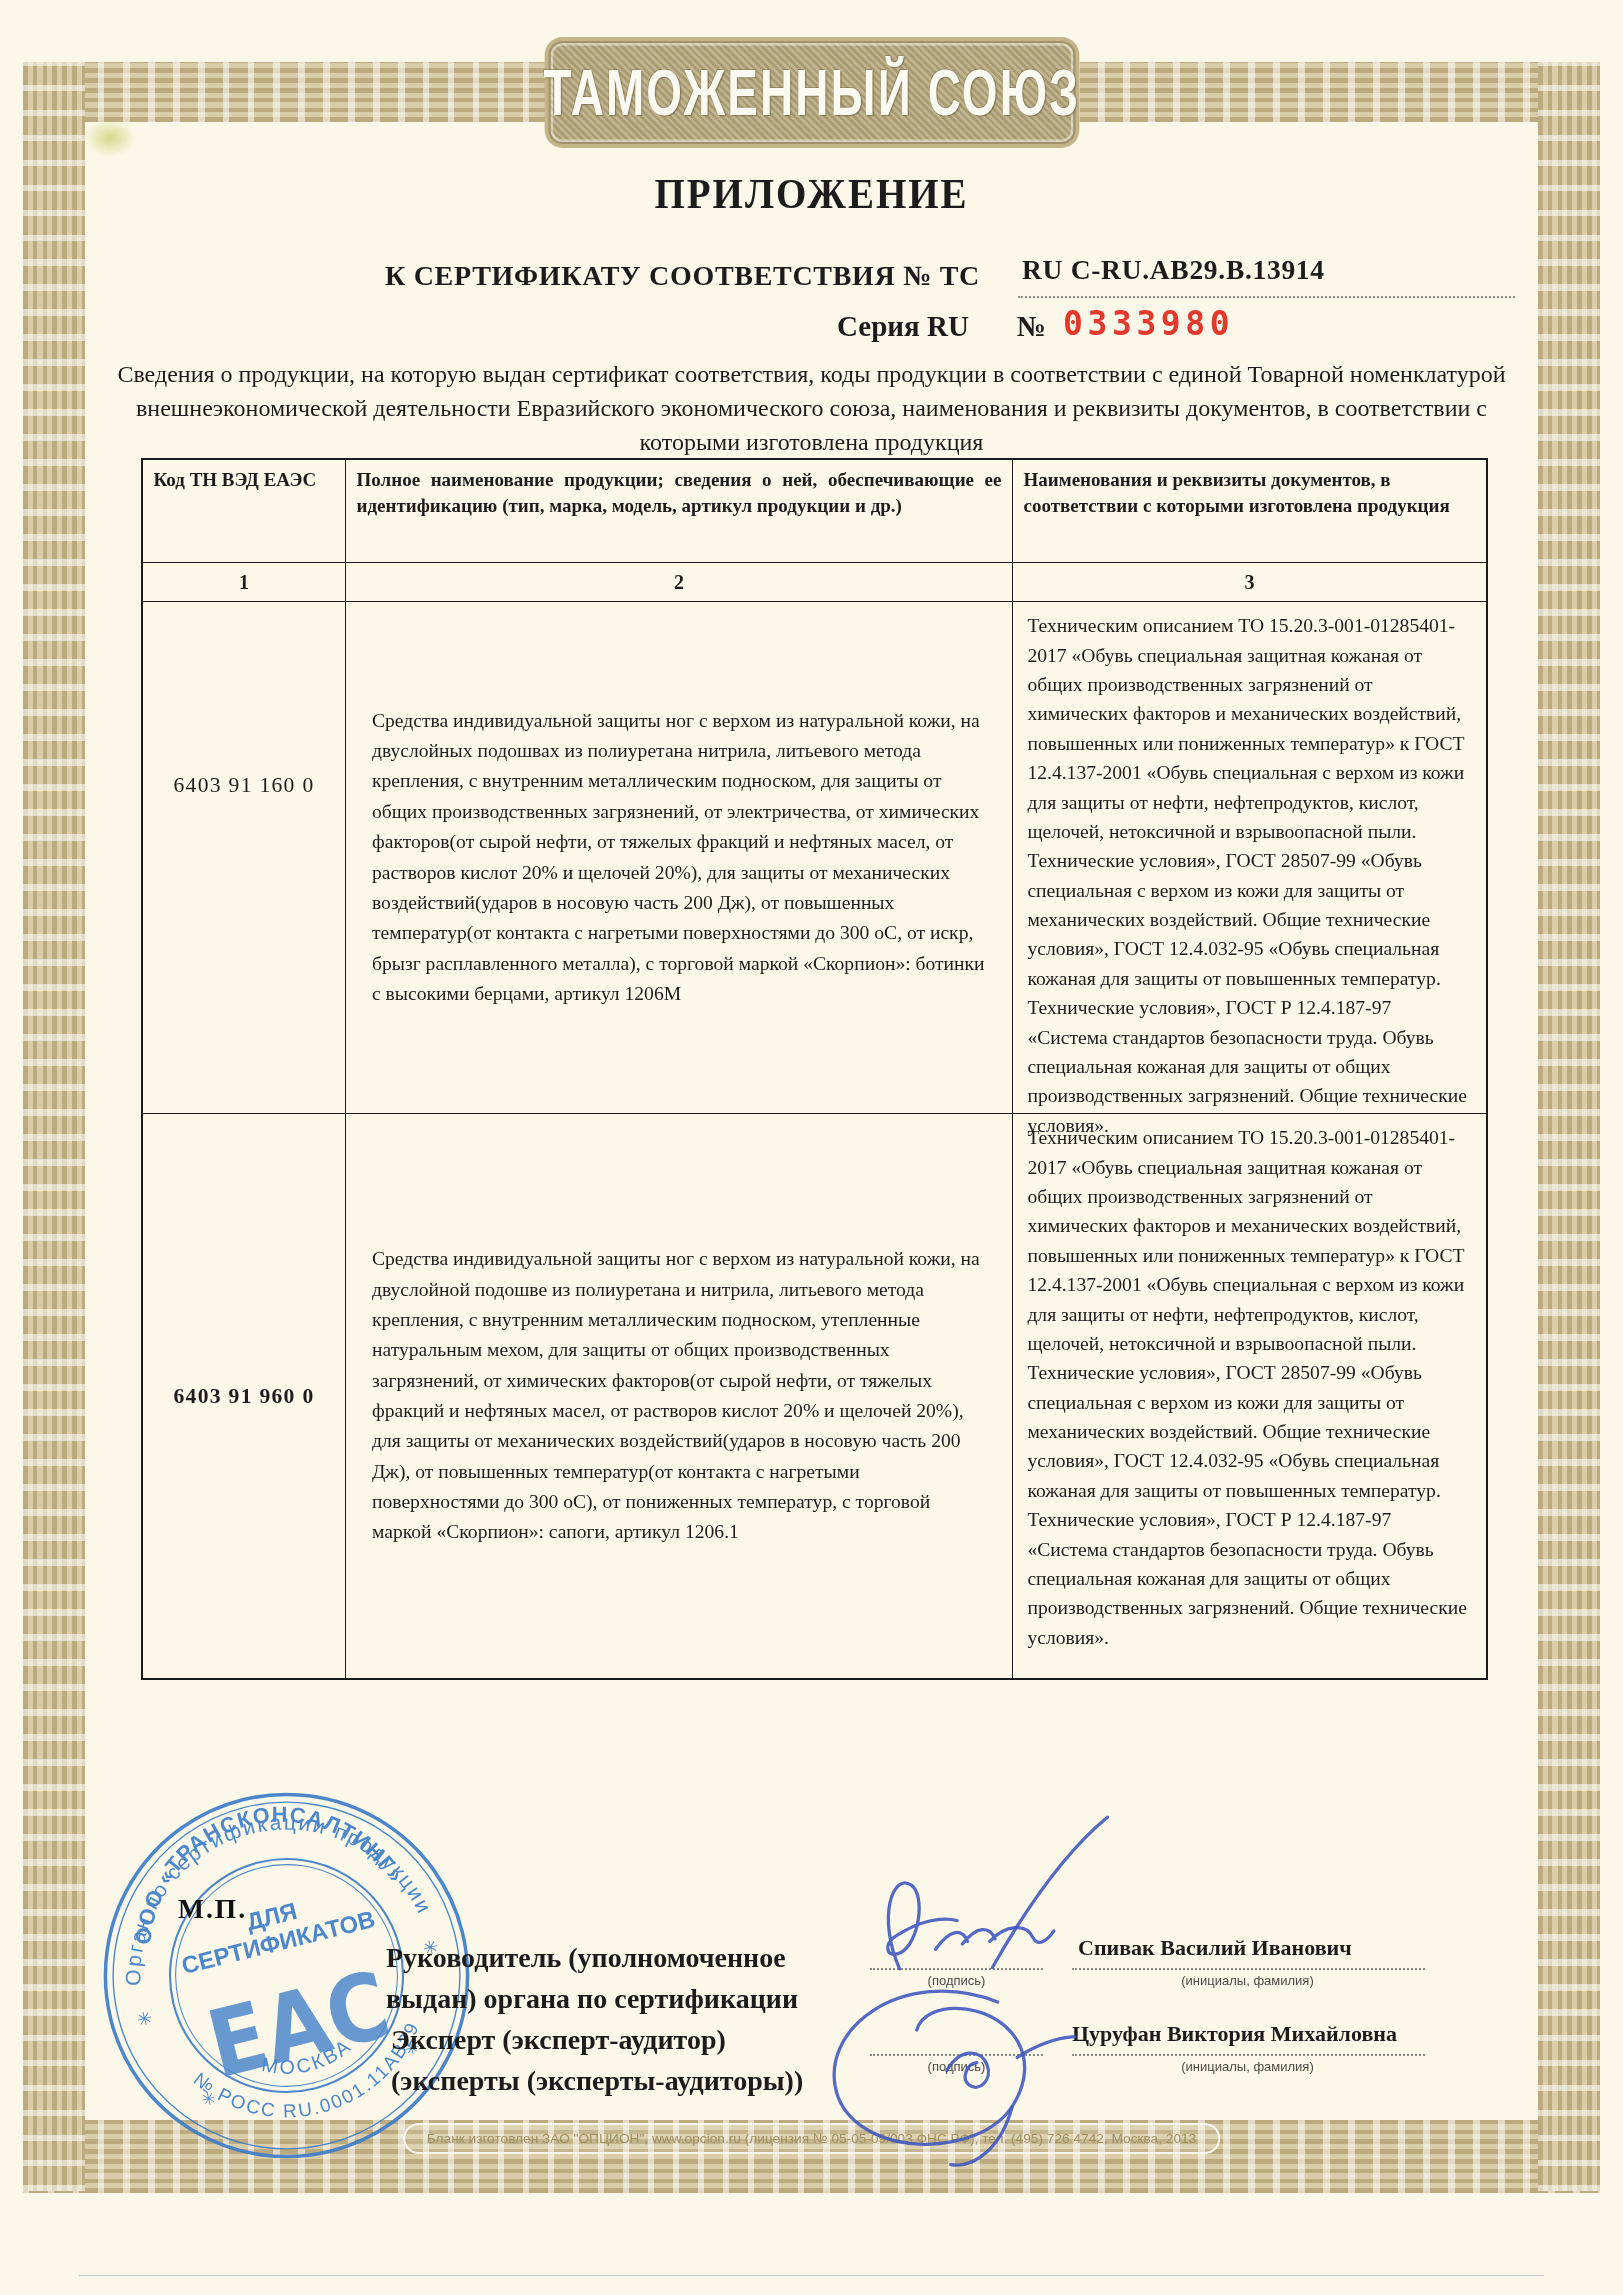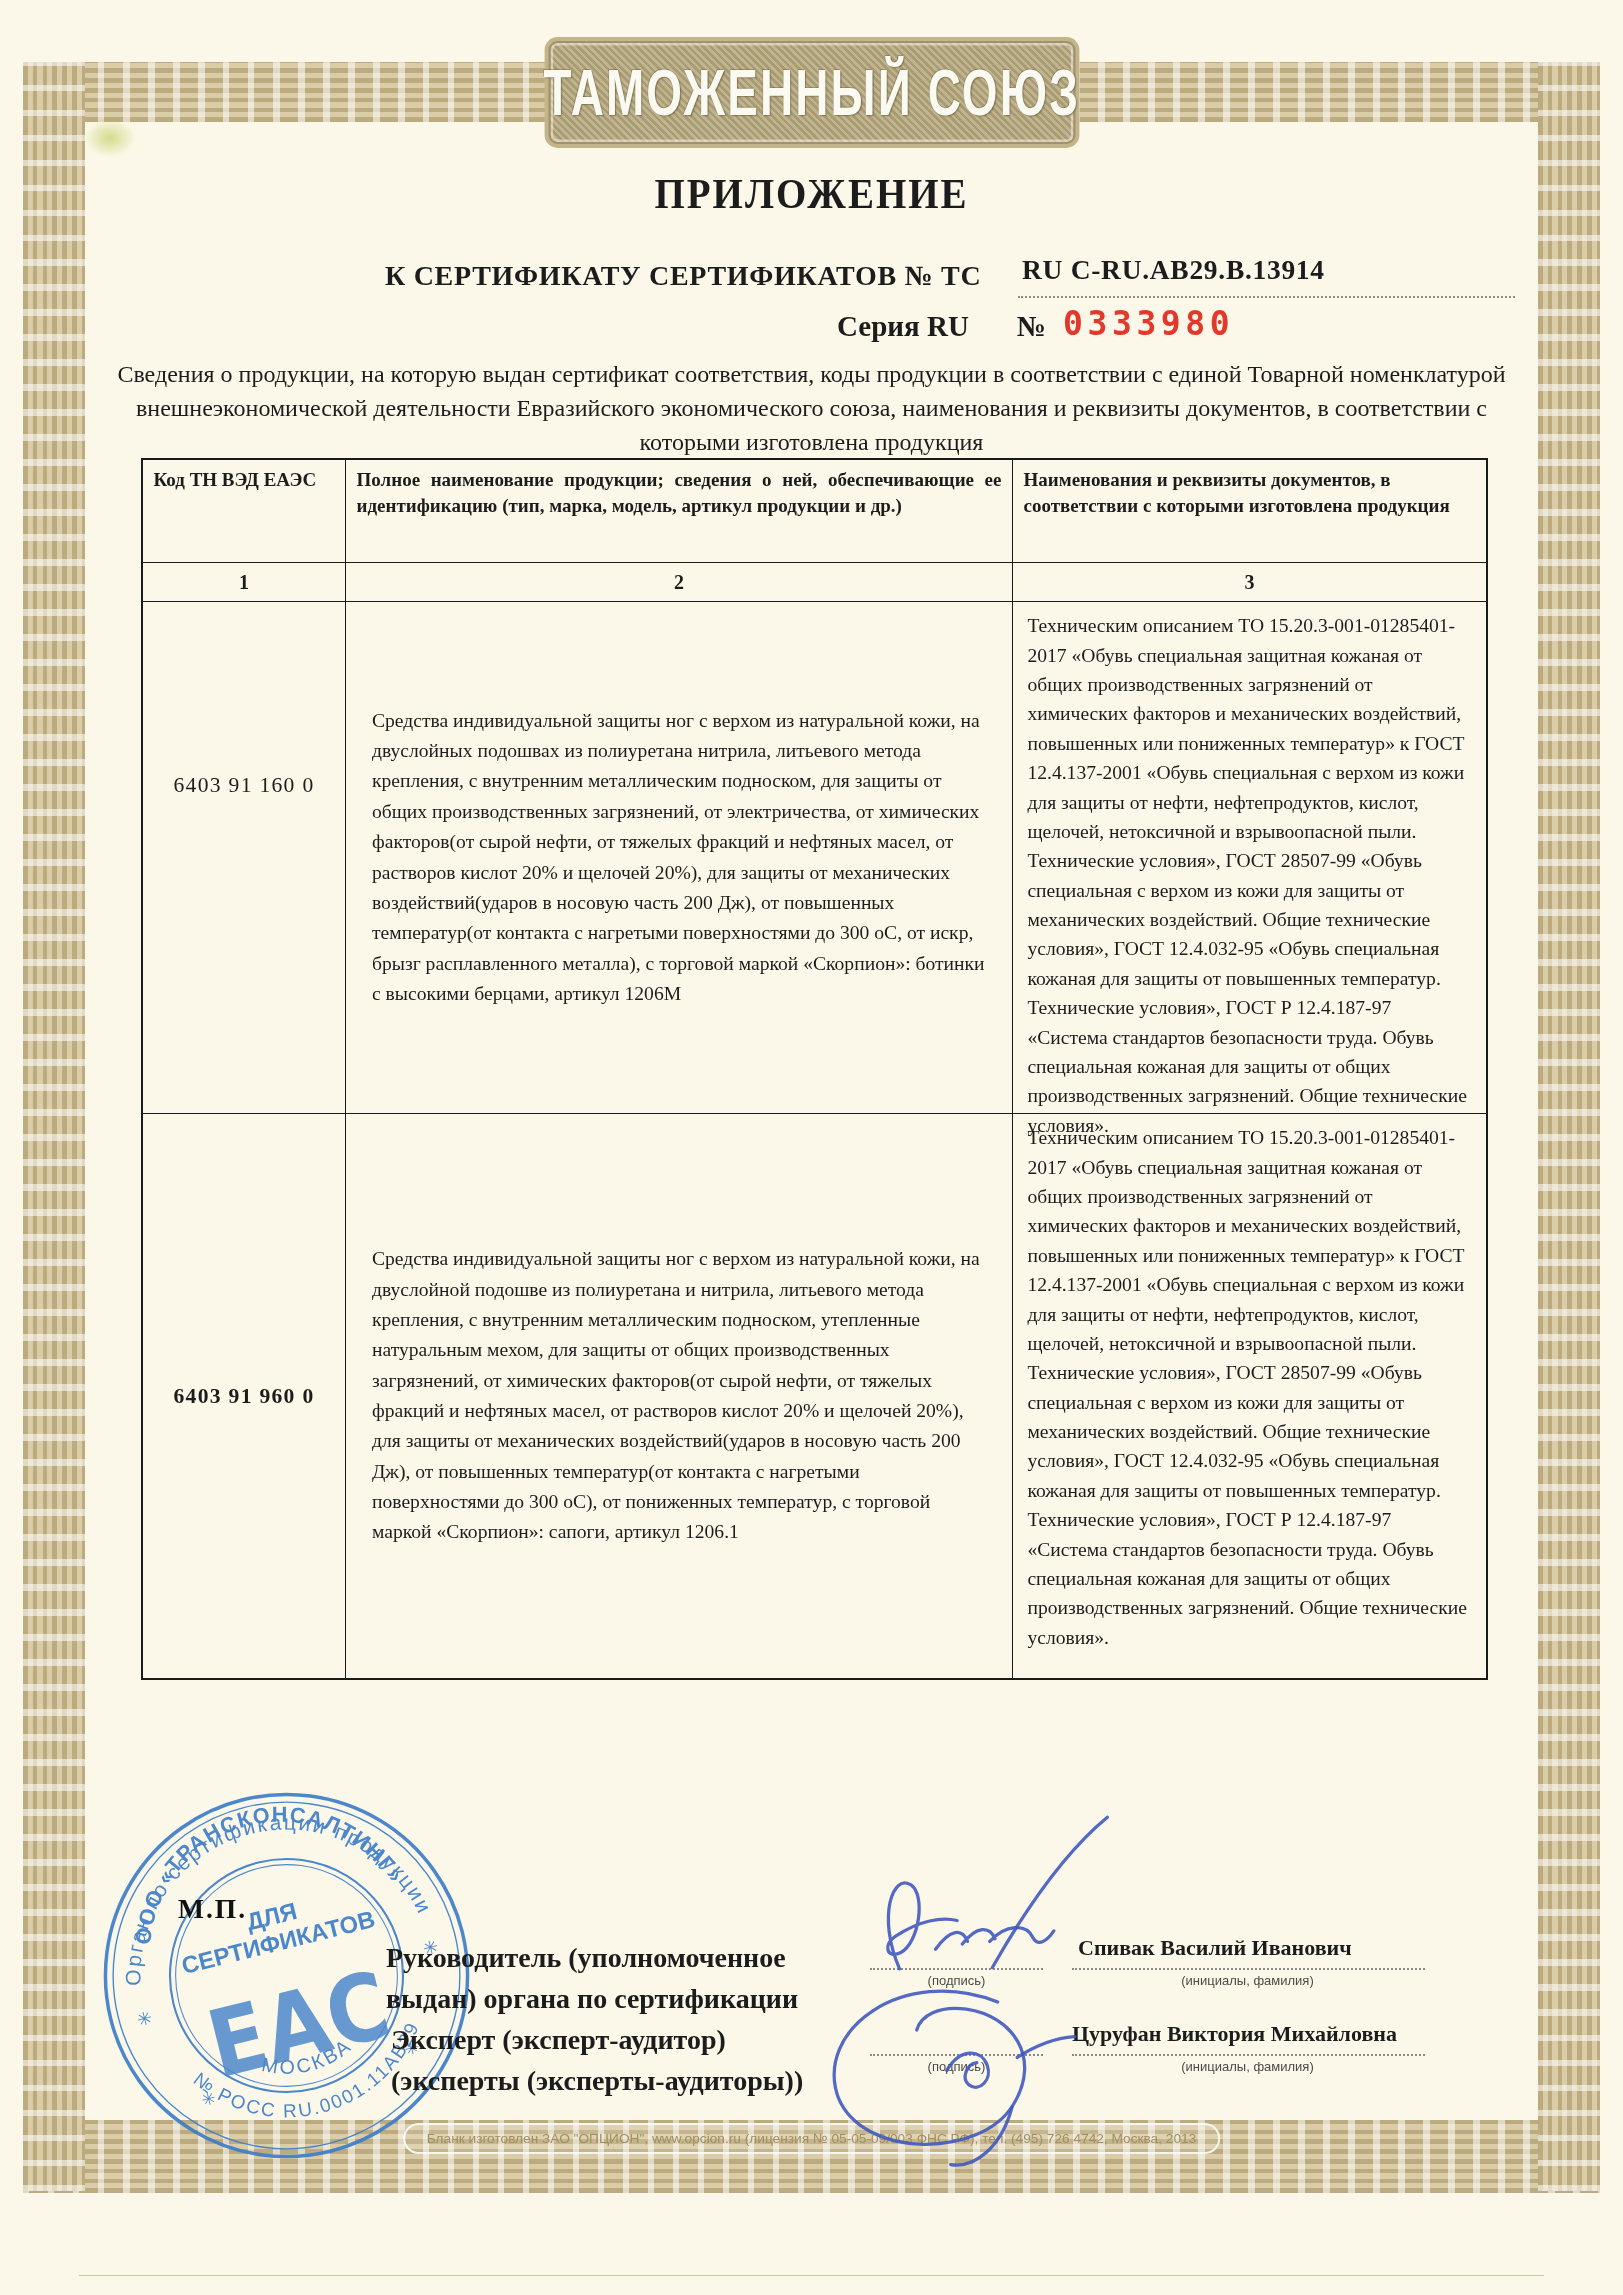--- a/index.html
+++ b/index.html
@@ -39,21 +39,21 @@
 
   
   .plaque{
     position:absolute;left:50%;top:41px;transform:translateX(-50%);
     width:523px;height:99px;
     background:
       repeating-linear-gradient(45deg, rgba(255,255,255,.18) 0 2.6px, rgba(0,0,0,.05) 2.6px 5.2px),
       #b3a478;
     border:2.6px solid #a2926a;
     box-shadow:0 0 0 3.9px #c3b489, inset 0 0 0 2.6px rgba(255,255,255,.45);
-    border-radius:9px;
+    border-radius:14px;
     display:flex;align-items:center;justify-content:center;
   }
   .plaque-text{
     font-family:"Liberation Sans","DejaVu Sans",sans-serif;
     font-weight:bold;font-size:56px;color:#fbfaf2;
     letter-spacing:2.6px;white-space:nowrap;
     transform:scaleX(.82) scaleY(1.15);
     text-shadow:1.3px 1.3px 1.3px rgba(90,80,50,.55), -0.7px -0.7px 0 rgba(90,80,50,.35);
   }
 
@@ -198,21 +198,21 @@
   <div class="band band-bottom"></div>
   <div class="band side band-left"></div>
   <div class="band side band-right"></div>
   <div class="green-smudge"></div>
 
   <div class="plaque">
     <div class="plaque-text">ТАМОЖЕННЫЙ СОЮЗ</div>
   </div>
 
   <div class="doc-title">ПРИЛОЖЕНИЕ</div>
-  <div class="cert-line">К СЕРТИФИКАТУ СЕРТИФИКАТОВ  № ТС</div>
+  <div class="cert-line">К СЕРТИФИКАТУ СООТВЕТСТВИЯ  № ТС</div>
   <div class="cert-number">RU C-RU.АВ29.В.13914</div>
   <div class="cert-underline"></div>
   <div class="series-line">
     <span>Серия RU</span><span class="series-no">№</span><span class="series-number">0333980</span>
   </div>
   <div class="intro">Сведения о продукции, на которую выдан сертификат соответствия, коды продукции в соответствии с единой Товарной номенклатурой внешнеэкономической деятельности Евразийского экономического союза, наименования и реквизиты документов, в соответствии с которыми изготовлена продукция</div>
 
   <div class="tbl">
     <div class="th th-code">Код ТН ВЭД ЕАЭС</div>
     <div class="th th-justify">Полное наименование продукции; сведения о ней, обеспечивающие ее идентификацию (тип, марка, модель, артикул продукции и др.)</div>

